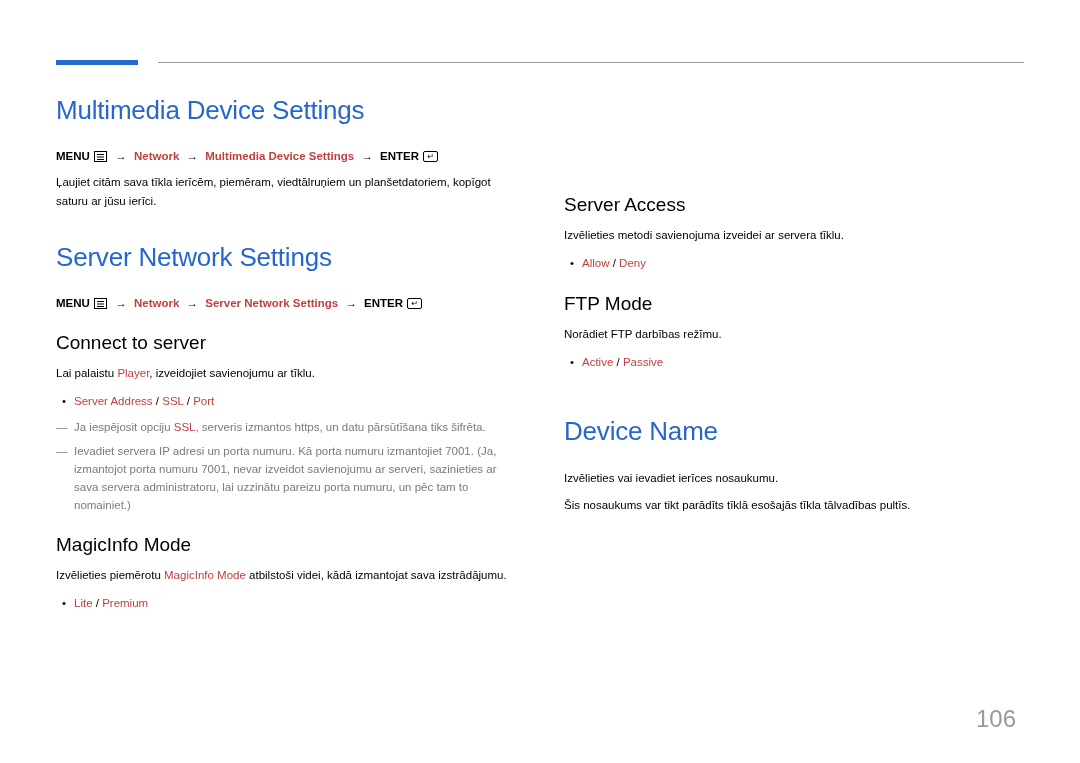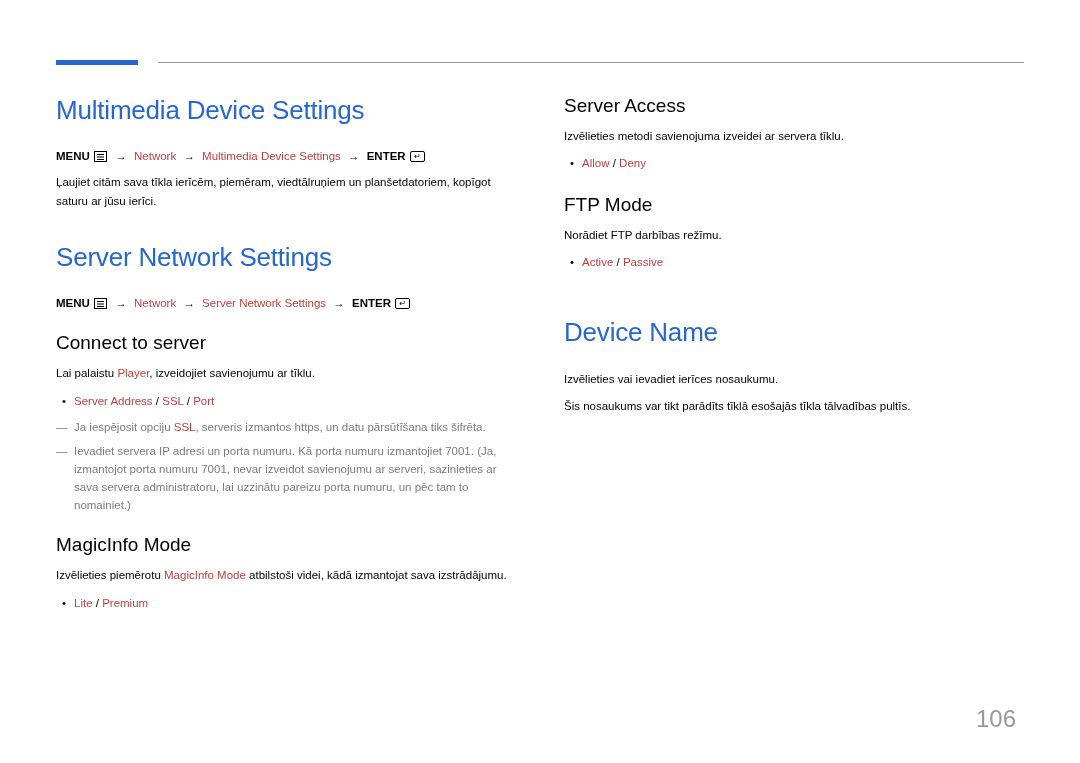--- a/index.html
+++ b/index.html
@@ -27,20 +27,21 @@
     height: 1px;
     background: #999;
   }
   .columns {
     display: flex;
     position: absolute;
     top: 95px;
     left: 56px;
     right: 56px;
     gap: 48px;
+    align-items: center;
   }
   .col {
     flex: 1;
     min-width: 0;
   }
   h1 {
     color: #2666cf;
     font-weight: 400;
     font-size: 26px;
     margin-bottom: 22px;
@@ -53,21 +54,21 @@
     margin-top: 20px;
     margin-bottom: 10px;
   }
   .breadcrumb {
     font-size: 11.5px;
     color: #000;
     margin-bottom: 8px;
     line-height: 1.5;
   }
   .breadcrumb strong { font-weight: bold; }
-  .breadcrumb .red { color: #c04040; font-weight: normal; }
+  .breadcrumb .red { color: #c04040; font-weight: bold; }
   .breadcrumb .arrow { margin: 0 4px; }
   .menu-icon {
     display: inline-block;
     vertical-align: -2px;
     width: 13px;
     height: 11px;
     border: 1px solid #000;
     position: relative;
     margin: 0 1px;
   }

